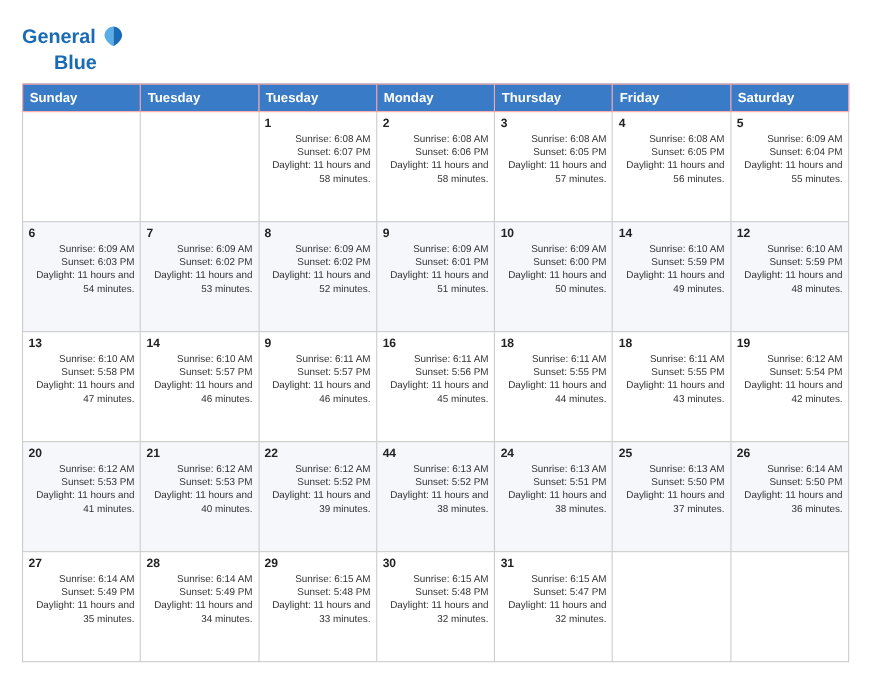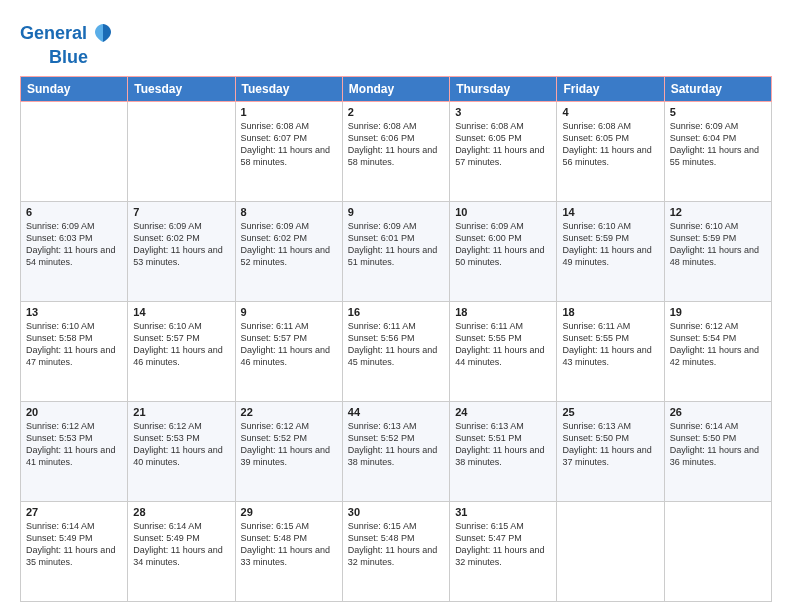--- a/index.html
+++ b/index.html
@@ -86,20 +86,21 @@
     .day-number {
       font-size: 11px;
       font-weight: bold;
       color: #222;
       margin-bottom: 2px;
     }
     .day-info {
       line-height: 1.35;
       font-size: 9px;
       color: #333;
+      text-align: right;
     }
   </style>
 </head>
 <body>
 
 <div class="page">
   <div class="header">
     <div class="logo">
       <div>
         <div style="display:flex;align-items:center;">

